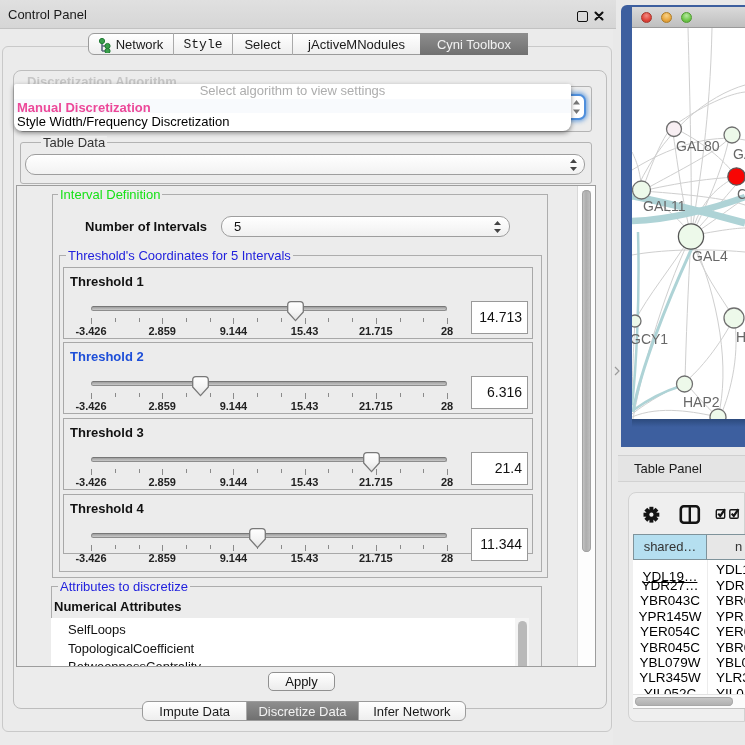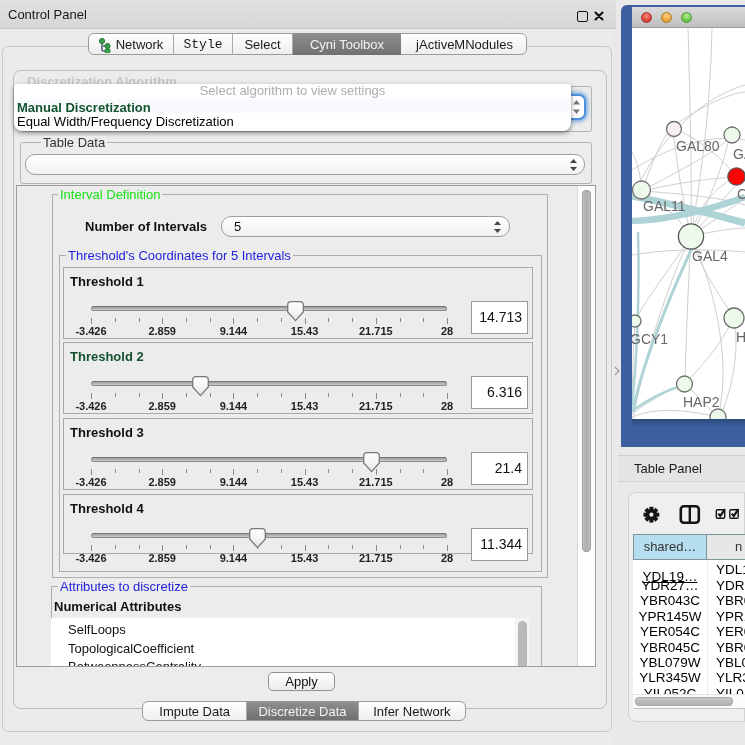--- a/index.html
+++ b/index.html
@@ -30,40 +30,40 @@
     <svg width="14" height="17" viewBox="0 0 14 17" style="margin-right:4px;">
       <path d="M4 6 L4 15 M4 10 L9 10 M4 15 L9 15" stroke="#5d6880" stroke-width="1.6" fill="none"></path>
       <circle cx="4" cy="5" r="2.6" fill="#3aa04c" stroke="#1f7a33" stroke-width="1"></circle>
       <circle cx="9.5" cy="10" r="2.6" fill="#3aa04c" stroke="#1f7a33" stroke-width="1"></circle>
       <circle cx="9.5" cy="15" r="2.6" fill="#3aa04c" stroke="#1f7a33" stroke-width="1"></circle>
     </svg>
       <span>Network</span>
     </div>
   <div style="width:58px;border-right:1px solid #aaa;display:flex;align-items:center;justify-content:center;font-family:Liberation Mono, monospace;">Style</div>
   <div style="width:59px;border-right:1px solid #aaa;display:flex;align-items:center;justify-content:center;">Select</div>
+  <div style="width:127px;display:flex;align-items:center;justify-content:center;border-radius:0 6px 6px 0;">jActiveMNodules</div>
   <div style="width:108px;background:linear-gradient(#8e8e8e,#707070);color:#f2f2f2;display:flex;align-items:center;justify-content:center;">Cyni Toolbox</div>
-  <div style="width:127px;display:flex;align-items:center;justify-content:center;border-radius:0 6px 6px 0;">jActiveMNodules</div>
 </div>
 
 <div class="abs" style="left:13px;top:70px;width:594px;height:639px;background:#ececec;border:1px solid #bdbdbd;border-radius:8px;box-sizing:border-box;"></div>
 
 <div class="gbox" style="left:20px;top:86px;width:570px;height:44px;"></div>
 <div class="gtitle" style="left:25px;top:75px;color:#c6c6c6;font-weight:bold;">Discretization Algorithm</div>
 
 <div class="abs" style="left:500px;top:94px;width:86px;height:26px;background:#fff;border:2px solid #4f8fdc;border-radius:7px;box-shadow:0 0 4px 1.5px rgba(90,150,220,0.85);box-sizing:border-box;"></div>
 <svg class="abs" style="left:572px;top:99px;" width="9" height="16" viewBox="0 0 9 16">
     <path d="M4.5 1 L8 5.5 L1 5.5 Z" fill="#777"></path>
     <path d="M4.5 15 L8 10.5 L1 10.5 Z" fill="#777"></path>
   </svg>
 
 <div class="abs" style="left:14px;top:84px;width:557px;height:47px;background:#ffffff;border-radius:2px 2px 8px 8px;box-shadow:0 2px 5px rgba(0,0,0,0.45);overflow:hidden;">
   <div style="position:absolute;left:0;top:15px;width:100%;height:14px;background:#f8fafd;"></div>
   <div style="position:absolute;left:0;top:0;width:100%;height:13px;text-align:center;color:#adadad;font-size:13px;line-height:14px;">Select algorithm to view settings</div>
-  <div style="position:absolute;left:3px;top:17px;font-size:13px;font-weight:bold;color:#14532d;line-height:14px;">Manual Discretization</div>
-  <div style="position:absolute;left:3px;top:31px;font-size:13px;color:#000;line-height:14px;">Equal Width/Frequency Discretization</div>
+  <div style="position:absolute;left:3px;top:17px;font-size:13px;font-weight:bold;color:#ec4899;line-height:14px;">Manual Discretization</div>
+  <div style="position:absolute;left:3px;top:31px;font-size:13px;color:#000;line-height:14px;">Style Width/Frequency Discretization</div>
 </div>
 
 <div class="gbox" style="left:20px;top:142px;width:570px;height:40px;"></div>
 <div class="gtitle" style="left:25px;top:136px;color:#333;margin-left:16px;">Table Data</div>
 <div class="abs" style="left:25px;top:154px;width:560px;height:21px;background:linear-gradient(#ffffff,#f2f2f2);border:1px solid #9e9e9e;border-radius:10px;box-sizing:border-box;">
   <svg style="position:absolute;right:6px;top:3px;" width="9" height="14" viewBox="0 0 9 14">
     <path d="M4.5 1 L8 5 L1 5 Z" fill="#444"></path>
       <path d="M4.5 13 L8 9 L1 9 Z" fill="#444"></path>
   </svg>
 </div>
@@ -120,21 +120,21 @@
             <stop offset="0" stop-color="#ffffff"></stop>
             <stop offset="0.55" stop-color="#f4f4f4"></stop>
             <stop offset="1" stop-color="#e2e2e2"></stop>
           </linearGradient>
         </defs>
         <path d="M4 0.7 L13 0.7 Q16.3 0.7 16.3 4 L16.3 11 L8.5 19.6 L0.7 11 L0.7 4 Q0.7 0.7 4 0.7 Z" fill="url(#g0)" stroke="#787878" stroke-width="1.3"></path>
       </svg>
       <div style="position:absolute;left:407px;top:33px;width:57px;height:33px;background:#fff;border:1px solid #999;box-sizing:border-box;font-size:14px;color:#111;text-align:right;line-height:31px;padding-right:5px;">14.713</div>
     </div>
 <div class="abs" style="left:63px;top:342.2px;width:470px;height:72px;border:1px solid #a8a8a8;box-sizing:border-box;">
-      <div style="position:absolute;left:6px;top:6px;font-size:13px;font-weight:bold;color:#14532d;text-align:center;">Threshold 2</div>
+      <div style="position:absolute;left:6px;top:6px;font-size:13px;font-weight:bold;color:#1d4ed8;text-align:center;">Threshold 2</div>
       <div style="position:absolute;left:27px;top:38px;width:356px;height:5px;background:linear-gradient(#9e9e9e,#c9c9c9);border-radius:3px;border:1px solid #8d8d8d;border-top-color:#777;box-sizing:border-box;"></div>
       <div style="position:absolute;left:27.0px;top:50px;width:1px;height:6px;background:#8a8a8a;"></div>
       <div style="position:absolute;left:50.7px;top:50px;width:1px;height:4px;background:#8a8a8a;"></div>
       <div style="position:absolute;left:74.5px;top:50px;width:1px;height:4px;background:#8a8a8a;"></div>
       <div style="position:absolute;left:98.2px;top:50px;width:1px;height:6px;background:#8a8a8a;"></div>
       <div style="position:absolute;left:121.9px;top:50px;width:1px;height:4px;background:#8a8a8a;"></div>
       <div style="position:absolute;left:145.7px;top:50px;width:1px;height:4px;background:#8a8a8a;"></div>
       <div style="position:absolute;left:169.4px;top:50px;width:1px;height:6px;background:#8a8a8a;"></div>
       <div style="position:absolute;left:193.1px;top:50px;width:1px;height:4px;background:#8a8a8a;"></div>
       <div style="position:absolute;left:216.9px;top:50px;width:1px;height:4px;background:#8a8a8a;"></div>

